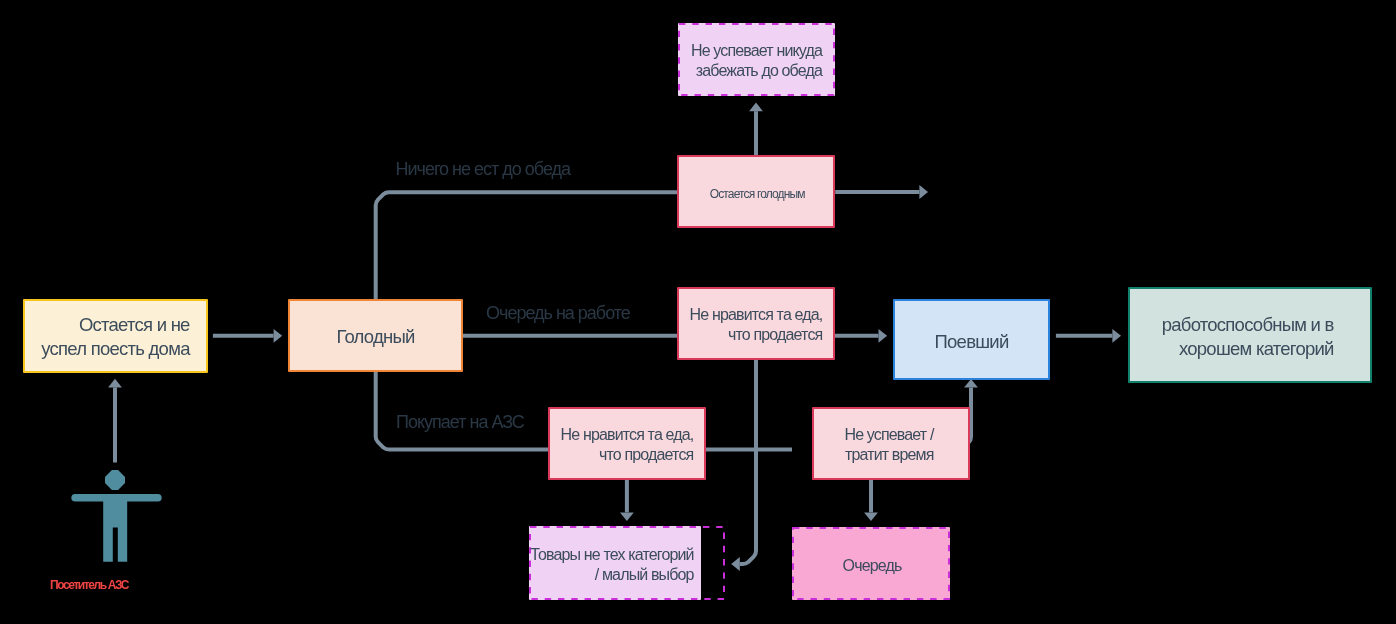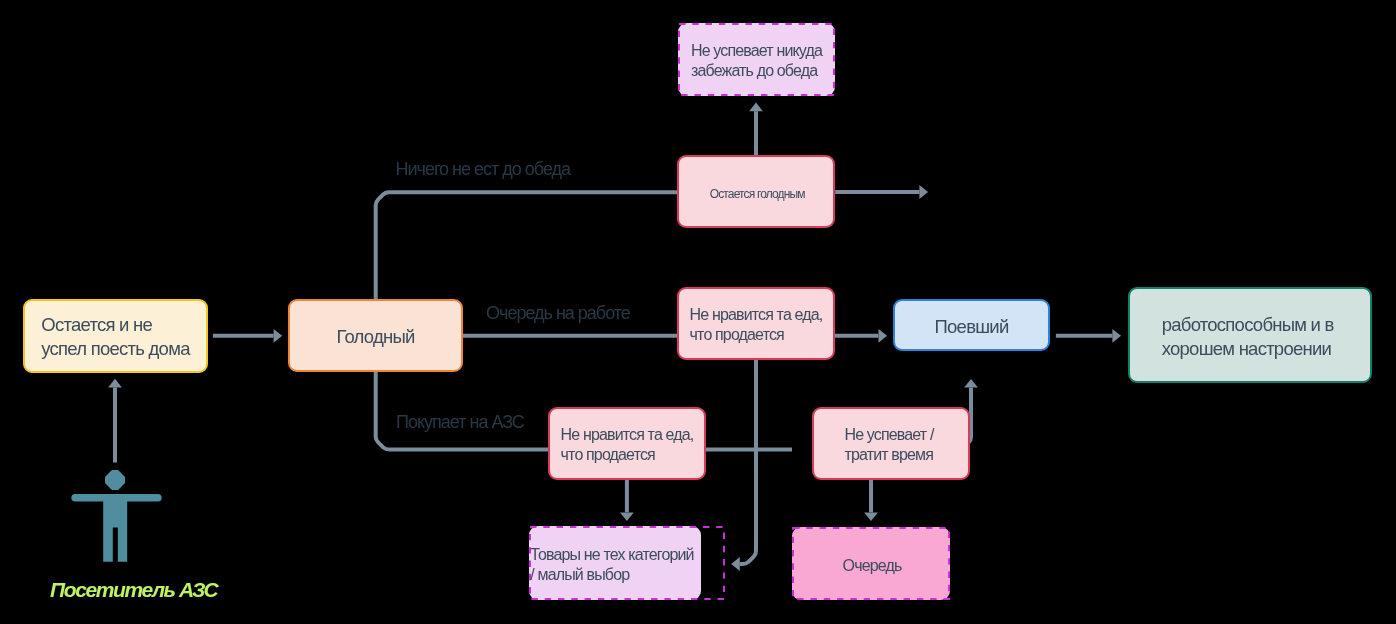--- a/index.html
+++ b/index.html
@@ -1,23 +1,23 @@
 <!DOCTYPE html>
 <html><head>
 <meta charset="utf-8">
 <title>Diagram</title>
 <style>
   html,body{margin:0;padding:0;background:#000;}
   body{width:1396px;height:624px;overflow:hidden;font-family:"Liberation Sans",sans-serif;}
   #stage{position:relative;width:1396px;height:624px;background:#000000;}
   svg.conn{position:absolute;left:0;top:0;width:1396px;height:624px;pointer-events:none;}
-  .node{position:absolute;box-sizing:border-box;display:flex;align-items:center;justify-content:center;text-align:left;border-radius:9px;}
+  .node{position:absolute;box-sizing:border-box;display:flex;align-items:center;justify-content:center;text-align:right;border-radius:1px;}
   .node .txt{font-size:18px;line-height:25px;color:#3c4c5c;white-space:pre;-webkit-font-smoothing:antialiased;transform:translateZ(0);}
   .elabel{position:absolute;font-size:18px;font-weight:normal;letter-spacing:-1px;color:#2a3846;white-space:nowrap;-webkit-font-smoothing:antialiased;transform:translateZ(0);}
-  .actor-label{position:absolute;font-size:21px;font-weight:bold;letter-spacing:-1.4px;color:#bef264;white-space:nowrap;-webkit-font-smoothing:antialiased;transform:translateZ(0);font-style:italic;}
+  .actor-label{position:absolute;font-size:12px;font-weight:bold;letter-spacing:-1.4px;color:#ef4444;white-space:nowrap;-webkit-font-smoothing:antialiased;transform:translateZ(0);}
   #actor{position:absolute;}
   .nodeborder{position:absolute;left:0;top:0;pointer-events:none;}
   #actorg{fill:#4f8d9f;}
 </style>
 </head>
 <body>
 
 <div id="stage">
 
   <svg id="actor" width="96" height="100" viewBox="0 0 96 100" style="left:68px;top:466px;">
@@ -113,22 +113,22 @@
         <rect x="1" y="1" width="194" height="72" fill="none" stroke="#CA2FDA" stroke-width="2" stroke-dasharray="6.4 6.9"></rect>
       </svg>
       <div class="txt" style="transform: translate3d(-3px, 2.2px, 0px); font-size: 16px; letter-spacing: -0.85px; line-height: 20px;"><div>Товары не тех категорий</div><div>/ малый выбор</div></div>
     </div>
     <div class="node" style="left: 792px; top: 527px; width: 158px; height: 73px; background: #f9a8d4;">
       <svg class="nodeborder" width="158" height="73" viewBox="0 0 158 73">
         <rect x="1" y="1" width="156" height="71" fill="none" stroke="#CA2FDA" stroke-width="2" stroke-dasharray="6.4 6.9"></rect>
       </svg>
       <div class="txt" style="transform: translate3d(1px, 2px, 0px); font-size: 16px; letter-spacing: -0.85px; line-height: 20px;"><div>Очередь</div></div>
     </div>
-    <div class="node" style="left: 893px; top: 299px; width: 157px; height: 52px; background: rgb(211, 228, 246); border: 2px solid rgb(43, 130, 220);">
+    <div class="node" style="left: 893px; top: 299px; width: 157px; height: 81px; background: rgb(211, 228, 246); border: 2px solid rgb(43, 130, 220);">
       <div class="txt" style="transform: translate3d(0px, 2px, 0px); font-size: 18.5px; letter-spacing: -0.75px; line-height: 24px;"><div>Поевший</div></div>
     </div>
     <div class="node" style="left: 1128px; top: 287px; width: 244px; height: 96px; background: rgb(209, 226, 223); border: 2px solid rgb(17, 128, 108);">
-      <div class="txt" style="transform: translate3d(-2.3px, 2.2px, 0px); font-size: 18.5px; letter-spacing: -0.75px; line-height: 24px;"><div>работоспособным и в</div><div>хорошем настроении</div></div>
+      <div class="txt" style="transform: translate3d(-2.3px, 2.2px, 0px); font-size: 18.5px; letter-spacing: -0.75px; line-height: 24px;"><div>работоспособным и в</div><div>хорошем категорий</div></div>
     </div>
     <div class="elabel" style="left: 395.5px; top: 159px;">Ничего не ест до обеда</div>
     <div class="elabel" style="left: 486px; top: 303px;">Очередь на работе</div>
     <div class="elabel" style="left: 396px; top: 412px;">Покупает на АЗС</div>
   </div>
 
 </body></html>

